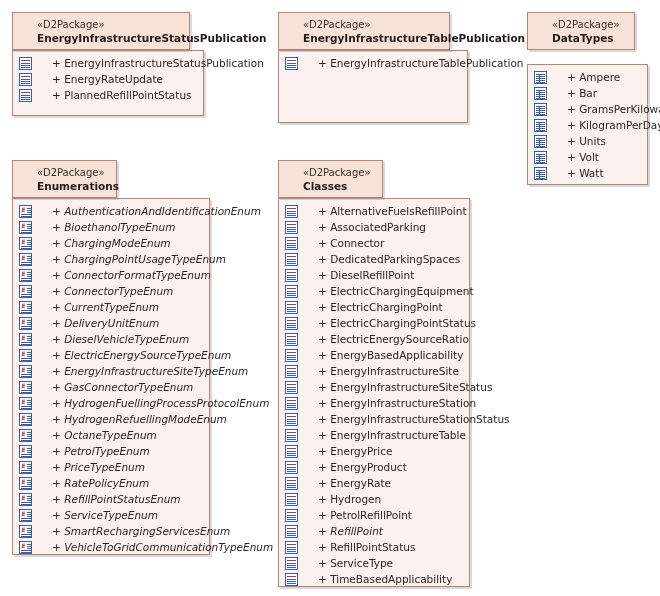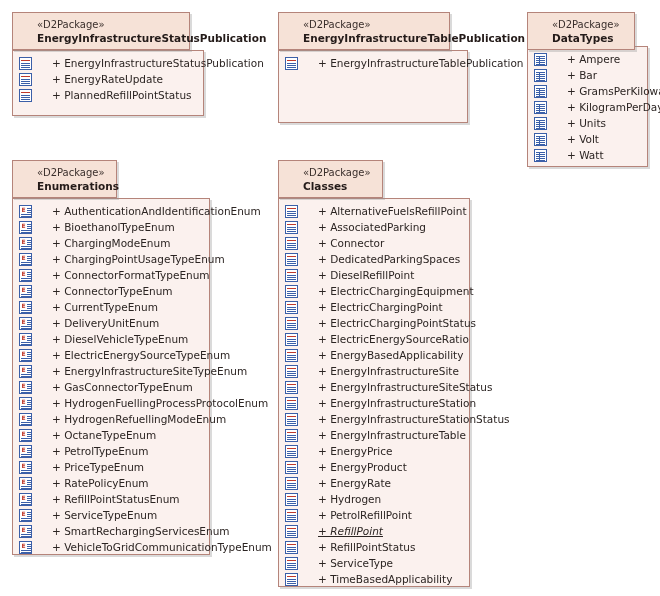--- a/index.html
+++ b/index.html
@@ -69,21 +69,20 @@
     white-space: nowrap;
   }
   .member-label {
     font-size: 10.5px;
     color: #2b2422;
     line-height: 16px;
     margin-left: 20px;
   }
   .member-label.abstract {
     font-style: italic;
-    text-decoration: underline;
   }
 
   
   .icon {
     width: 13px;
     height: 13px;
     flex: 0 0 13px;
     position: relative;
     box-sizing: border-box;
     border: 1px solid #3b5fa8;
@@ -177,21 +176,21 @@
           </span>
           <span class="member-label">+ EnergyInfrastructureTablePublication</span>
         </div>
       </div>
       <div class="pkg-tab" style="left: 278px; top: 12px; width: 172px; height: 38px;">
         <div class="pkg-stereotype">«D2Package»</div>
         <div class="pkg-title">EnergyInfrastructureTablePublication</div>
       </div>
     </div>
     <div class="pkg">
-      <div class="pkg-body" style="left: 527px; top: 46px; width: 121px; height: 121px;">
+      <div class="pkg-body" style="left: 527px; top: 64px; width: 121px; height: 121px;">
         <div class="member">
           <span class="icon icon-datatype">
             <i class="s1"></i>
             <i class="s2"></i>
             <i class="s3"></i>
             <i class="s4"></i>
             <i class="s5"></i>
             <i class="vl"></i>
           </span>
           <span class="member-label">+ Ampere</span>
@@ -262,21 +261,21 @@
           </span>
           <span class="member-label">+ Watt</span>
         </div>
       </div>
       <div class="pkg-tab" style="left: 527px; top: 12px; width: 108px; height: 38px;">
         <div class="pkg-stereotype">«D2Package»</div>
         <div class="pkg-title">DataTypes</div>
       </div>
     </div>
     <div class="pkg">
-      <div class="pkg-body" style="left: 12px; top: 198px; width: 198px; height: 357px;">
+      <div class="pkg-body" style="left: 12px; top: 198px; width: 198px; height: 357px; font-style: italic;">
         <div class="member">
           <span class="icon icon-enum">
             <span class="e">E</span>
             <i class="r1"></i>
             <i class="r2"></i>
             <i class="r3"></i>
             <i class="r4"></i>
             <i class="r5"></i>
           </span>
           <span class="member-label">+ AuthenticationAndIdentificationEnum</span>

